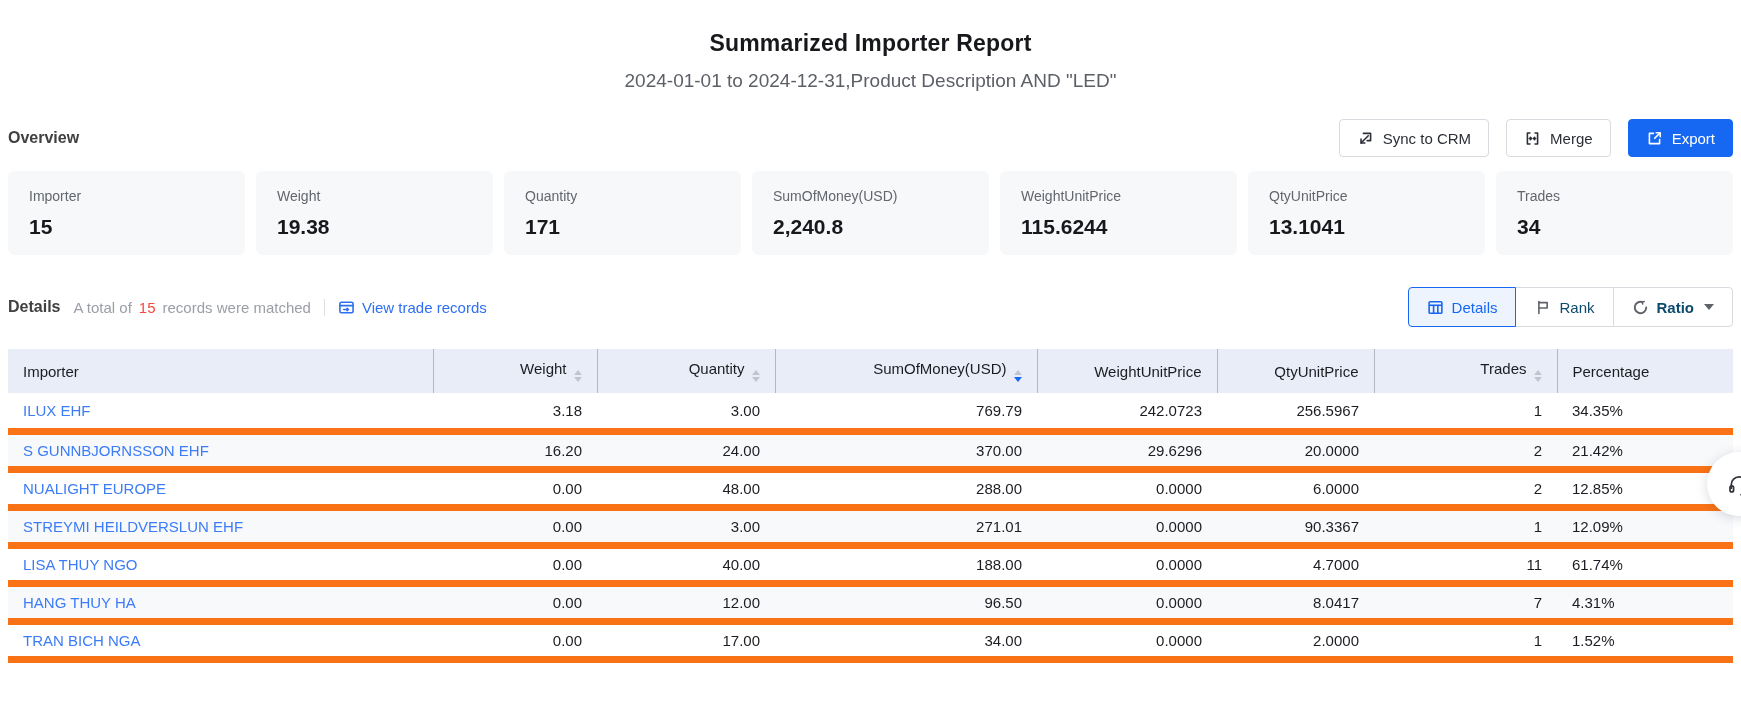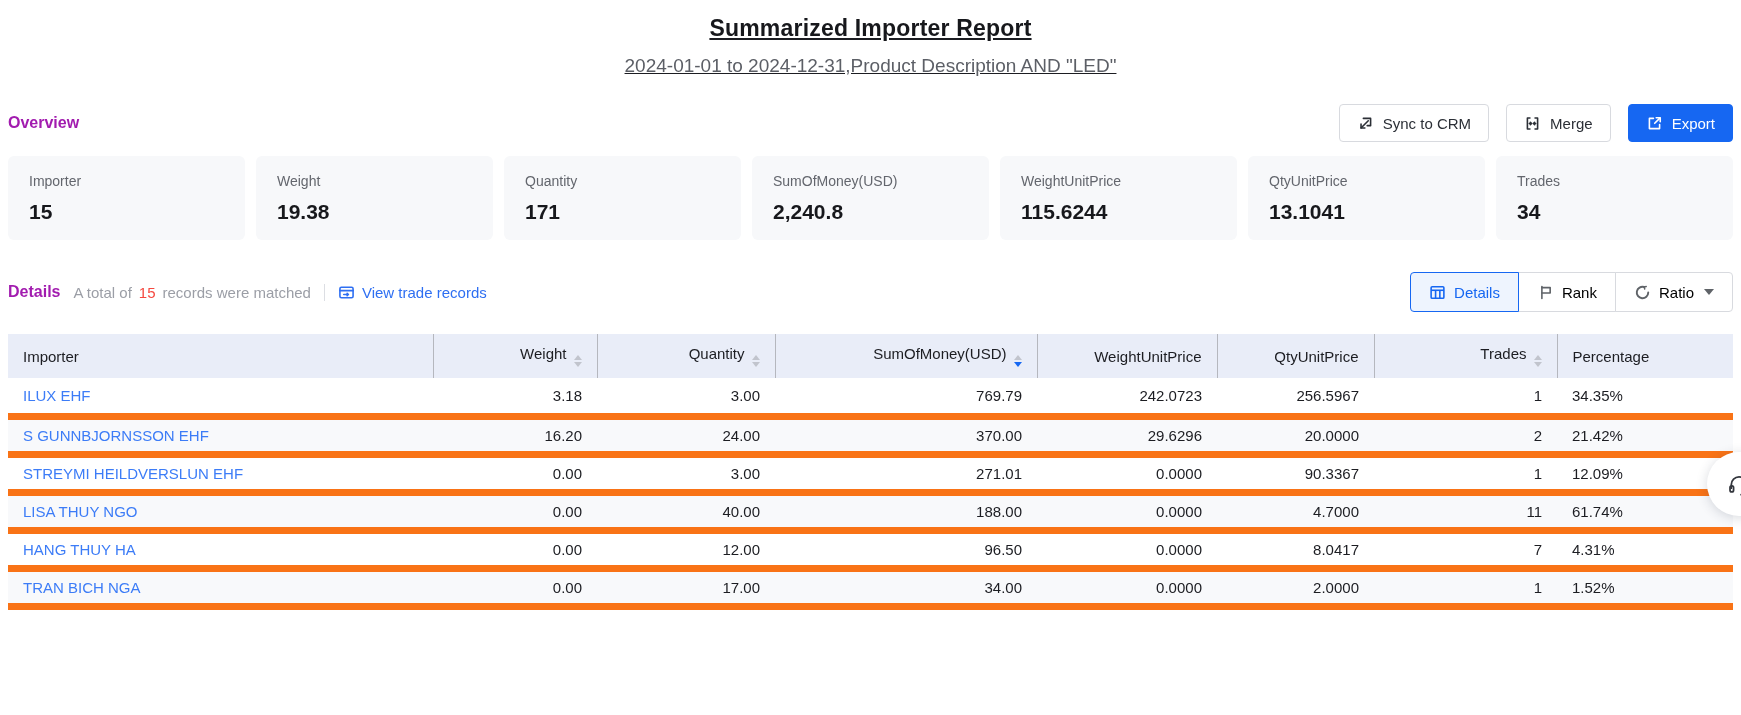--- a/index.html
+++ b/index.html
@@ -3,27 +3,27 @@
 <meta charset="utf-8">
 <style>
   * { box-sizing: border-box; }
   html,body { margin:0; padding:0; }
   body {
     width:1741px; height:715px; position:relative; overflow:hidden;
     background:#ffffff; color:#1c1d22;
     font-family:"Liberation Sans", sans-serif;
   }
   
-  .report-header { text-align:center; padding-top:15px;text-decoration:underline; }
+  .report-header { text-align:center; padding-top:30px; }
   .report-header h1 { margin:0; font-size:23px; font-weight:700; color:#17181c; letter-spacing:.2px; }
   .report-header .subtitle { margin-top:13px; font-size:19px; color:#5c5f66; }
 
   
   .overview-bar { display:flex; justify-content:space-between; align-items:center; margin:26px 8px 0 8px; height:40px; }
-  .overview-bar h2, .details-left h2 { margin:0; font-size:16px; font-weight:700; color:#a21caf; }
+  .overview-bar h2, .details-left h2 { margin:0; font-size:16px; font-weight:700; color:#404040; }
   .actions { display:flex; gap:17px; }
   .btn {
     display:inline-flex; align-items:center; gap:9px; height:38px; padding:6px 17px;
     background:#fff; border:1px solid #d8dadf; border-radius:4px;
     font-family:inherit; font-size:15px; color:#2b2f36; cursor:pointer;
   }
   .btn svg { flex:0 0 auto; }
   .btn.primary { background:#1667f2; border-color:#1667f2; color:#fff; }
 
   
@@ -35,25 +35,25 @@
   
   .details-bar { display:flex; justify-content:space-between; align-items:center; margin:31px 8px 0 8px; height:42px; }
   .details-left { display:flex; align-items:center; gap:13px; }
   .summary { font-size:15px; color:#9b9ea6; }
   .summary .count { color:#f5483f; margin:0 7px; }
   .v-divider { width:1px; height:17px; background:#dcdee3; }
   .view-link { display:inline-flex; align-items:center; gap:7px; font-size:15px; color:#2e6ff2; text-decoration:none; }
   .segmented { display:flex; }
   .seg {
     display:inline-flex; align-items:center; gap:8px; height:40px; padding:0 18px;
-    background:#fff; border:1px solid #d8dadf; font-family:inherit; font-size:15px; color:#000000; cursor:pointer;
+    background:#fff; border:1px solid #d8dadf; font-family:inherit; font-size:15px; color:#0c4a6e; cursor:pointer;
   }
   .seg + .seg { margin-left:-1px; }
   .seg:first-child { border-radius:4px 0 0 4px; }
-  .seg:last-child { border-radius:0 4px 4px 0; }
+  .seg:last-child { border-radius:0 4px 4px 0;font-weight:bold; }
   .seg.active { color:#1667f2; background:#eef4fe; border-color:#1667f2; position:relative; z-index:1; }
   .caret-down { width:0; height:0; border-left:5px solid transparent; border-right:5px solid transparent; border-top:6px solid #5f6368; margin-left:2px; }
 
   
   table { border-collapse:collapse; table-layout:fixed; width:1725px; margin:21px 8px 0 8px; font-size:15px; }
   col.c1{width:425px} col.c2{width:164px} col.c3{width:178px} col.c4{width:262px}
   col.c5{width:180px} col.c6{width:157px} col.c7{width:183px} col.c8{width:176px}
   thead th {
     background:#e9edf8; height:44px; padding:0 15px; font-weight:400; color:#1c1d22;
     border-right:1px solid #b5b7be; white-space:nowrap;
@@ -238,20 +238,30 @@
         <td class="al-left"><a href="#" class="importer-link">S GUNNBJORNSSON EHF</a></td>
         <td class="al-right">16.20</td>
         <td class="al-right">24.00</td>
         <td class="al-right">370.00</td>
         <td class="al-right">29.6296</td>
         <td class="al-right">20.0000</td>
         <td class="al-right">2</td>
         <td class="al-left">21.42%</td>
       </tr>
       <tr>
+        <td class="al-left"><a href="#" class="importer-link">NUALIGHT EUROPE</a></td>
+        <td class="al-right">0.00</td>
+        <td class="al-right">48.00</td>
+        <td class="al-right">288.00</td>
+        <td class="al-right">0.0000</td>
+        <td class="al-right">6.0000</td>
+        <td class="al-right">2</td>
+        <td class="al-left">12.85%</td>
+      </tr>
+      <tr>
         <td class="al-left"><a href="#" class="importer-link">STREYMI HEILDVERSLUN EHF</a></td>
         <td class="al-right">0.00</td>
         <td class="al-right">3.00</td>
         <td class="al-right">271.01</td>
         <td class="al-right">0.0000</td>
         <td class="al-right">90.3367</td>
         <td class="al-right">1</td>
         <td class="al-left">12.09%</td>
       </tr>
       <tr>

